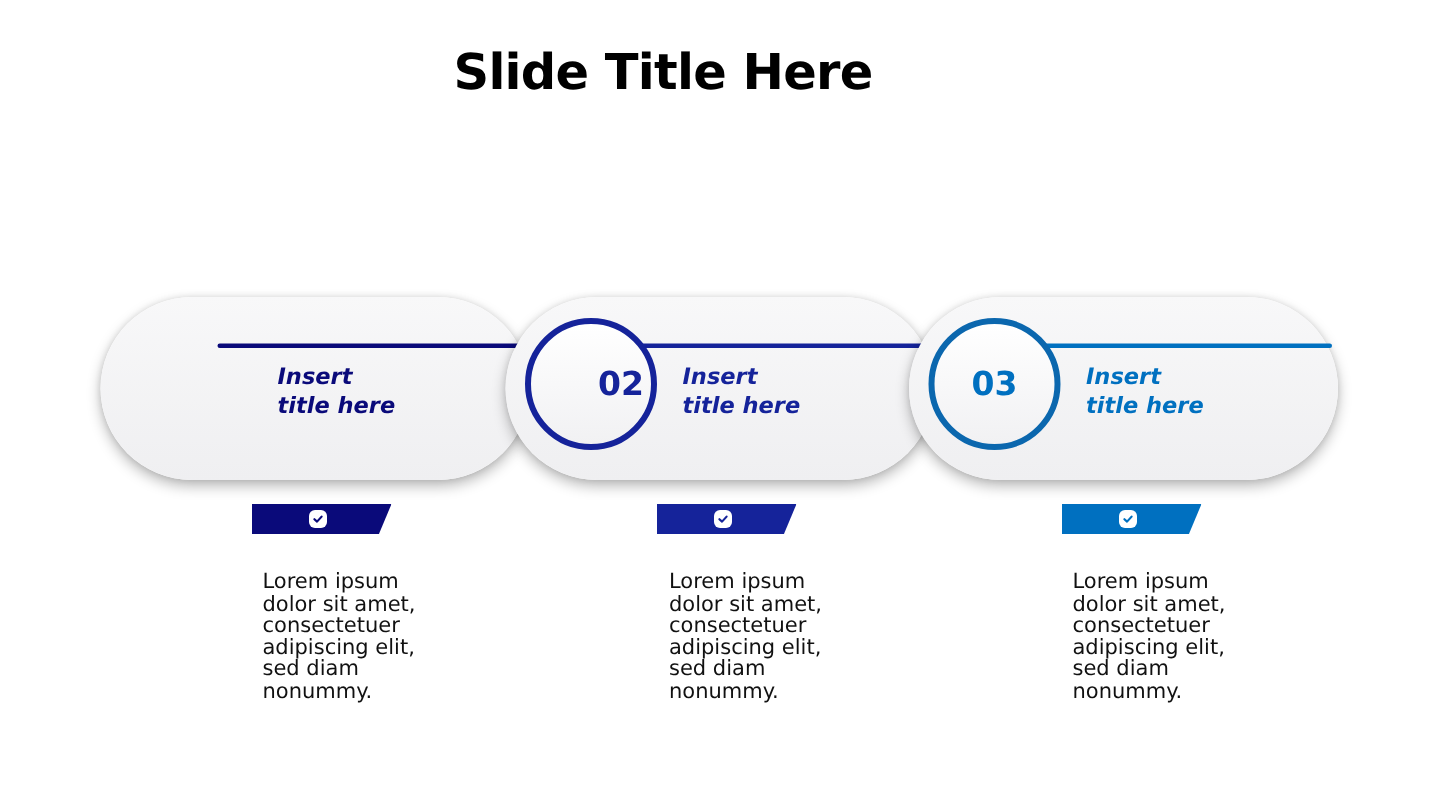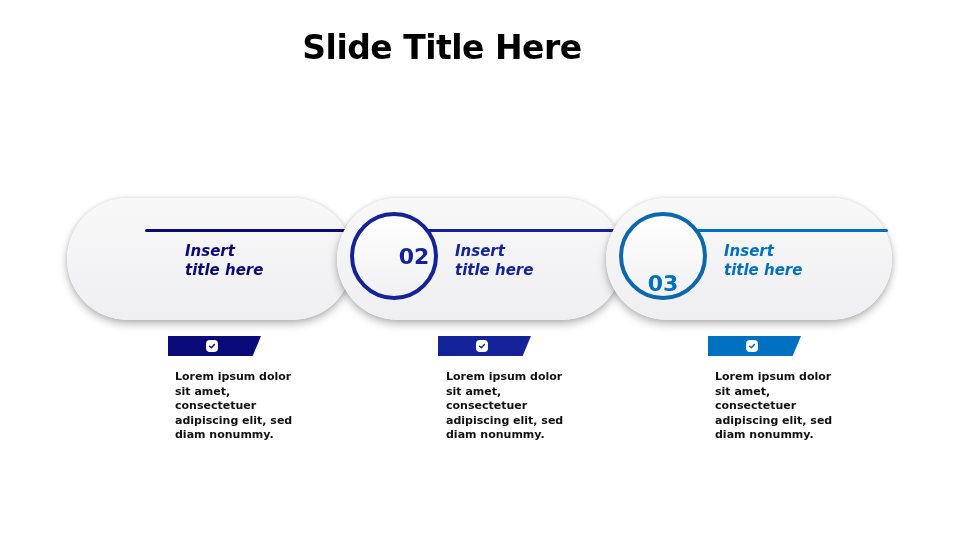--- a/index.html
+++ b/index.html
@@ -7,21 +7,21 @@
   .title { position:absolute; top:28px; left:0; width:884px; text-align:center; font-size:33px; font-weight:bold; color:#000; letter-spacing:-0.5px; }
   .pill { position:absolute; top:198px; width:286px; height:122px; border-radius:61px;
     background:linear-gradient(180deg,#f8f8f9 0%,#efeff1 100%);
     box-shadow:0 4px 9px rgba(0,0,0,0.28), 0 0 4px rgba(0,0,0,0.10); }
   .pill .line { position:absolute; left:78px; top:31px; right:0px; height:3px; border-radius:2px; }
   .pill .circle { position:absolute; left:13px; top:14px; width:88px; height:88px; border-radius:50%; box-sizing:border-box; border:4px solid; background:linear-gradient(180deg,#ffffff 0%,#f1f1f3 100%); display:flex; align-items:center; justify-content:center; }
   .pill .num { font-size:22px; font-weight:bold; }
   .pill .ptitle { position:absolute; left:118px; top:44px; font-size:15px; font-weight:bold; line-height:19px; width:110px;font-style:italic; }
   .tag { position:absolute; top:336px; width:93px; height:20px; clip-path:polygon(0 0,100% 0,91% 100%,0 100%); display:flex; align-items:center; justify-content:center; }
   .tag .chk { width:12px; height:12px; border-radius:4px; background:#fff; display:flex; align-items:center; justify-content:center; margin-right:6px; }
-  .desc { position:absolute; top:370px; width:130px; font-size:11px; line-height:14.5px; color:#111;font-weight:bold; }
+  .desc { position:absolute; top:381px; width:130px; font-size:14px; line-height:14.5px; color:#111; }
 </style>
 </head>
 <body>
 
 <div class="title">Slide Title Here</div>
 
 <div class="pill" style="left:67px; z-index:1;">
   <div class="line" style="background:#0a0a7a;"></div>
   <div class="ptitle" style="color:#0a0a7a;">
     <div>Insert</div>
@@ -35,21 +35,21 @@
     <span class="num" style="color:#15239a;margin-left:40px;">02</span>
   </div>
   <div class="ptitle" style="color:#15239a;">
     <div>Insert</div>
     <div>title here</div>
   </div>
 </div>
 
 <div class="pill" style="left:606px; z-index:3;">
   <div class="line" style="background:#0070c0; right:4px;"></div>
-  <div class="circle" style="border-color:#0b67ae;align-items:flex-end;">
+  <div class="circle" style="border-color:#0b67ae;">
     <span class="num" style="color:#0070c0;">03</span>
   </div>
   <div class="ptitle" style="color:#0070c0;">
     <div>Insert</div>
     <div>title here</div>
   </div>
 </div>
 
 <div class="tag" style="left:168px; background:#0a0a7a;">
   <span class="chk">

